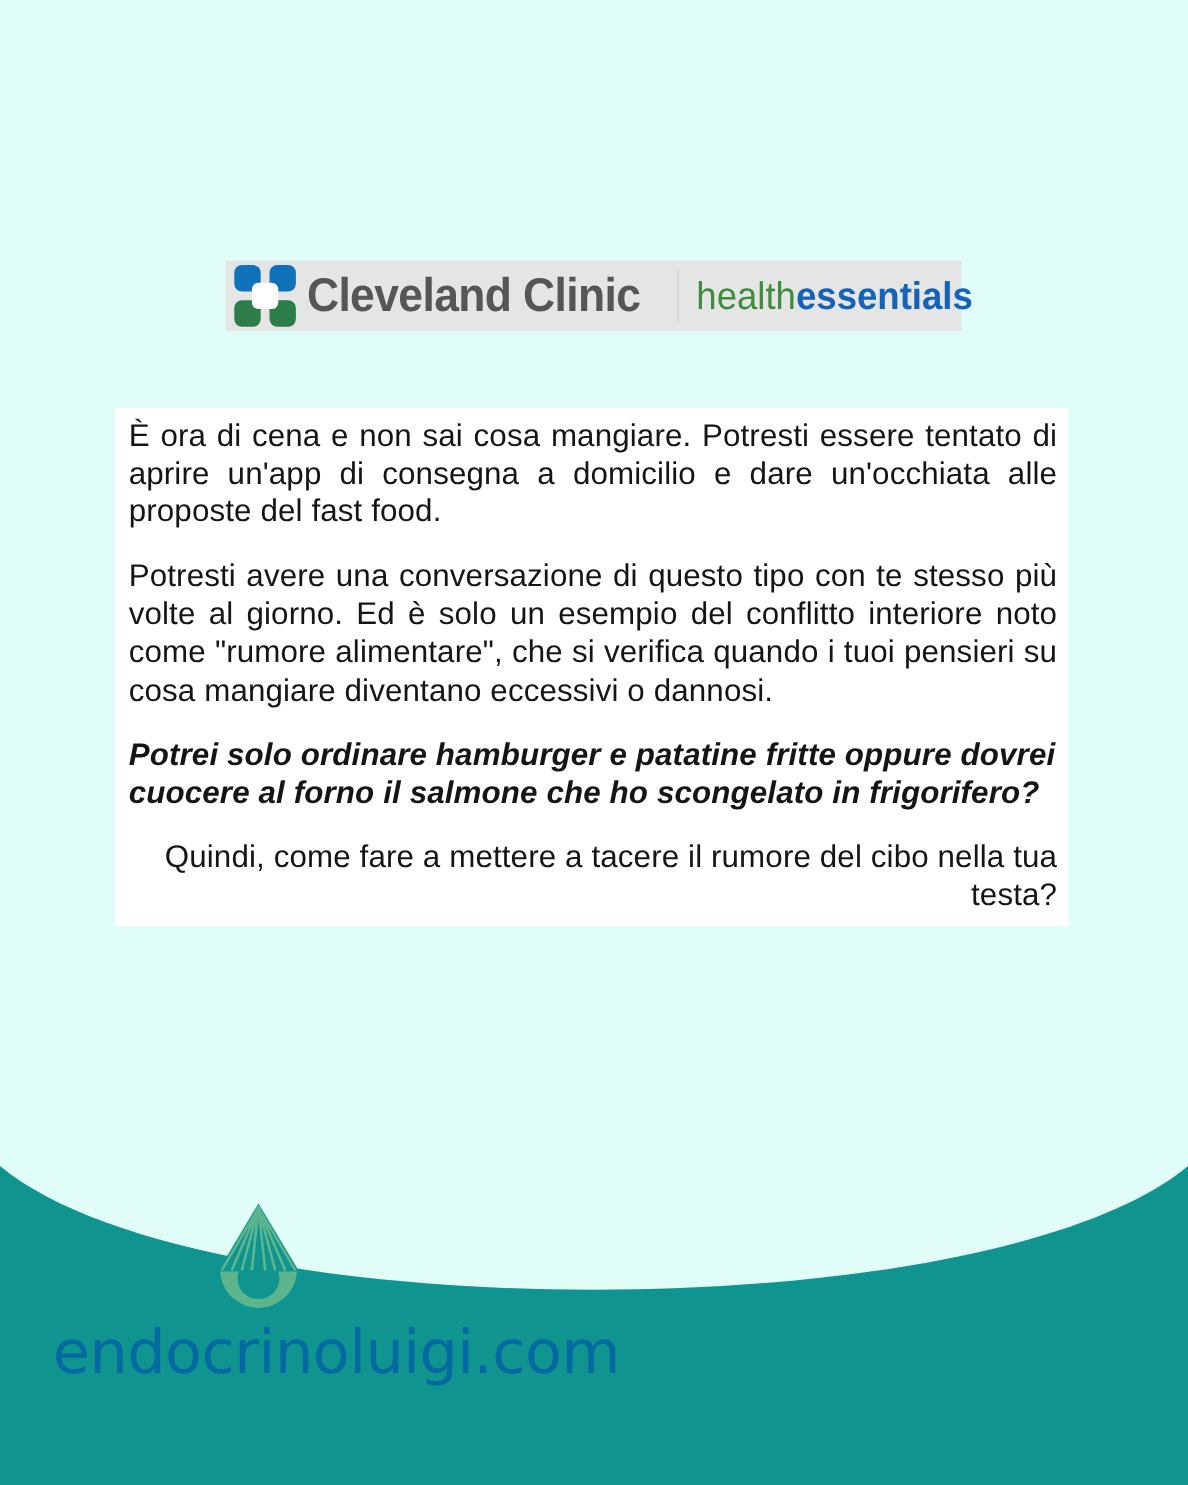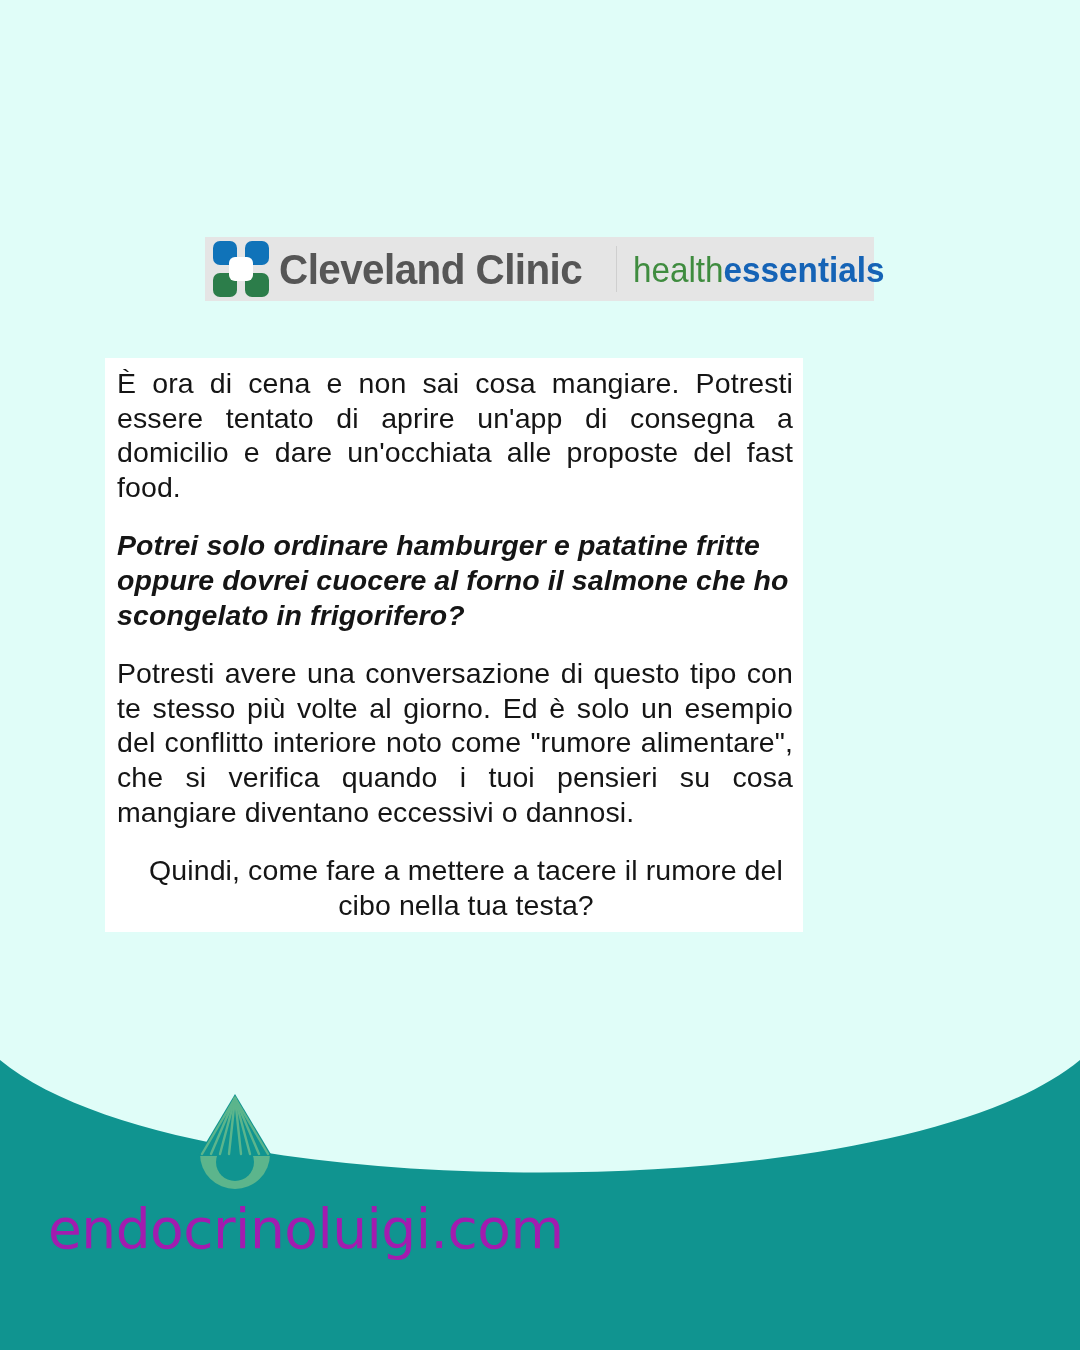--- a/index.html
+++ b/index.html
@@ -113,39 +113,39 @@
   }
   .he-wordmark .he-essentials {
     color: #1563b6;
     font-weight: 700;
   }
 
   
   .article-panel {
     position: absolute;
     left: 105px;
-    top: 358px;
-    width: 698px;
+    top: 371px;
+    width: 866px;
     background: #ffffff;
     box-sizing: border-box;
     padding: 8px 10px 10px 12px;
   }
 
   .para {
     font-family: "Liberation Sans Narrow", "Liberation Sans", sans-serif;
     font-size: 28.5px;
     line-height: 34.6px;
     color: #151515;
     text-align: justify;
     margin: 0 0 24px 0;
     letter-spacing: 0.1px;
   }
   .para:last-child {
     margin-bottom: 0;
-    text-align: center;
+    text-align: right;
     margin-left: 22px;
   }
   .para.italic {
     font-style: italic;
     font-weight: 600;
     text-align: left;
   }
 
   
   .footer {
@@ -179,21 +179,21 @@
     height: 104px;
   }
 
   .site-domain {
     position: absolute;
     left: 48px;
     top: 142px;
     font-family: "DejaVu Sans", sans-serif;
     font-size: 55px;
     font-weight: 400;
-    color: #a21caf;
+    color: #0369a1;
     letter-spacing: -0.5px;
     line-height: 1;
     white-space: nowrap;
   }
 </style>
 </head>
 <body>
 
 <div class="canvas">
 
@@ -212,22 +212,22 @@
     <div class="logo-divider"></div>
 
     <div class="he-wordmark">
       <span class="he-health">health</span><span class="he-essentials">essentials</span>
     </div>
 
   </div>
 
   <div class="article-panel">
     <p class="para">È ora di cena e non sai cosa mangiare. Potresti essere tentato di aprire un'app di consegna a domicilio e dare un'occhiata alle proposte del fast food.</p>
+    <p class="para">Potresti avere una conversazione di questo tipo con te stesso più volte al giorno. Ed è solo un esempio del conflitto interiore noto come "rumore alimentare", che si verifica quando i tuoi pensieri su cosa mangiare diventano eccessivi o dannosi.</p>
     <p class="para italic">Potrei solo ordinare hamburger e patatine fritte oppure dovrei cuocere al forno il salmone che ho scongelato in frigorifero?</p>
-    <p class="para">Potresti avere una conversazione di questo tipo con te stesso più volte al giorno. Ed è solo un esempio del conflitto interiore noto come "rumore alimentare", che si verifica quando i tuoi pensieri su cosa mangiare diventano eccessivi o dannosi.</p>
     <p class="para">Quindi, come fare a mettere a tacere il rumore del cibo nella tua testa?</p>
   </div>
 
   <div class="footer">
 
     <svg class="footer-bg" viewBox="0 0 1080 290" preserveAspectRatio="none">
       <path d="M0,0 C0,0 0,0 0,0 L0,290 L1080,290 L1080,0 C900,150 180,150 0,0 Z" fill="#109490"></path>
     </svg>
 
     <div class="footer-content">

